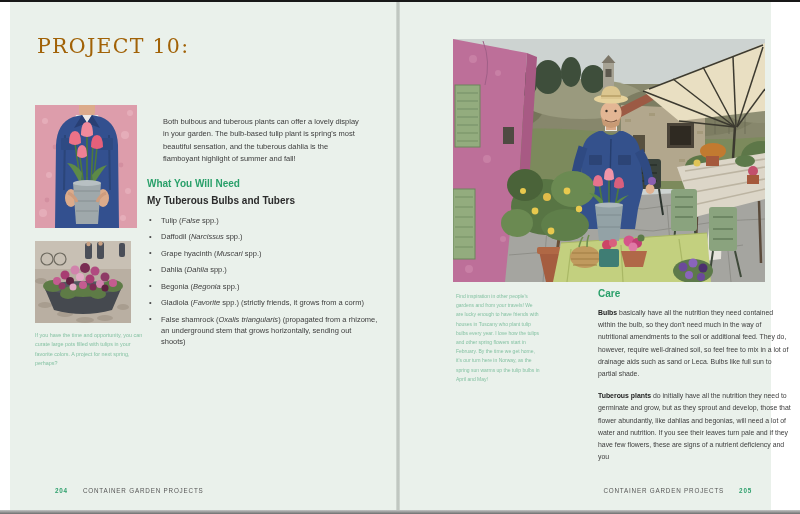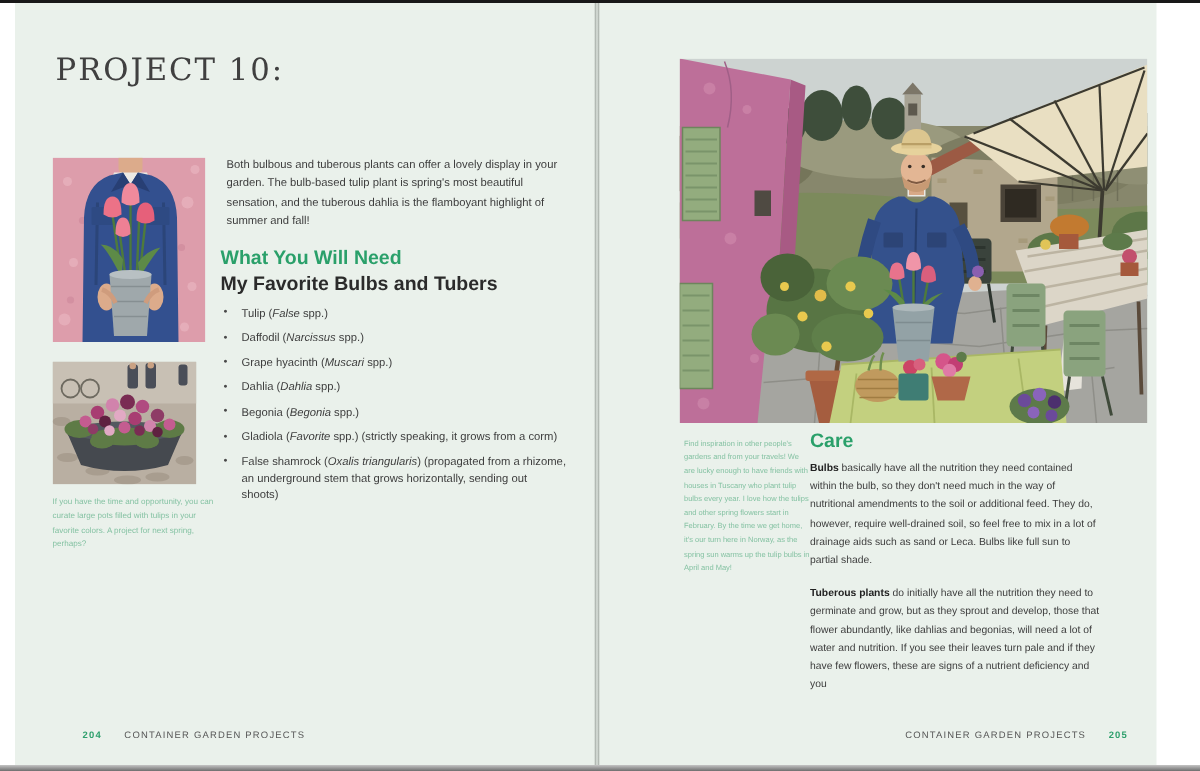--- a/index.html
+++ b/index.html
@@ -10,45 +10,45 @@
   }
   .top-edge{position:absolute;left:0;top:0;width:800px;height:2px;background:#181818;}
   .bottom-edge{position:absolute;left:0;top:510px;width:800px;height:4px;
     background:linear-gradient(#c4c4c4,#6e6e6e);}
   .spread{position:absolute;left:10px;top:2px;width:761px;height:508px;background:#eaf1eb;}
   .gutter{position:absolute;left:396px;top:2px;width:4px;height:508px;
     background:linear-gradient(90deg,rgba(120,130,122,0) 0%,#a7aea8 30%,#e9f0ea 50%,#a7aea8 70%,rgba(120,130,122,0) 100%);}
 
   
   .title{position:absolute;left:37px;top:34px;font-family:"DejaVu Serif","Liberation Serif",serif;
-    font-size:20.5px;line-height:25px;color:#404040;letter-spacing:1.3px;font-weight:400;}
+    font-size:20.5px;line-height:25px;color:#a16207;letter-spacing:1.3px;font-weight:400;}
   .photo{position:absolute;overflow:hidden;}
   .photo svg{display:block;width:100%;height:100%;}
   .photo1{left:35px;top:105px;width:102px;height:123px;}
   .photo2{left:35px;top:241px;width:96px;height:82px;}
   .caption{color:#85c2a3;}
   .caption-left{position:absolute;left:35px;top:331px;width:112px;font-size:5.4px;line-height:9.3px;}
   .col-left{position:absolute;left:147px;top:100px;width:231px;color:#3d3d3d;}
-  .col-left p{margin:4px;font-size:7.5px;line-height:12.4px;}
+  .col-left p{margin:16px;font-size:7.5px;line-height:12.4px;}
   .col-left .intro{margin-bottom:13px;}
-  h3{margin:0;font-size:13px;line-height:10px;}
+  h3{margin:0;font-size:10px;line-height:10px;}
   .green-head{color:#2aa06a;}
   .dark-head{color:#2b2b2b;}
   .need-head{margin-bottom:7px;}
   .need-text{margin-bottom:16px !important;}
   .fav-head{margin-bottom:9px;}
   ul.fav-list{list-style:none;margin:0;padding:0;}
   ul.fav-list li{position:relative;padding-left:14px;font-size:7.5px;line-height:11px;
     margin-bottom:5.5px;color:#3d3d3d;}
   ul.fav-list li .bullet{position:absolute;left:2px;top:-0.5px;color:#4a4a4a;font-size:7.5px;}
 
   
   .photo3{left:453px;top:39px;width:312px;height:243px;}
   .caption-right{position:absolute;left:456px;top:292px;width:84px;font-size:5px;line-height:9.2px;}
-  .col-care{position:absolute;left:540px;top:289px;width:193px;color:#3d3d3d;}
+  .col-care{position:absolute;left:598px;top:289px;width:193px;color:#3d3d3d;}
   .care-head{margin-bottom:8px;}
   .col-care p{margin:0 0 10px;font-size:6.9px;line-height:12.2px;}
   .col-care b{color:#222;}
 
   
   .footer{position:absolute;top:487px;font-size:6.3px;letter-spacing:0.8px;color:#565656;}
   .footer-left{left:55px;}
   .footer-right{left:540px;width:212px;text-align:right;}
   .page-num{color:#2fa06d;font-weight:bold;}
   .footer-left .page-num{margin-right:15px;}
@@ -169,28 +169,28 @@
           <circle cx="70" cy="47" r="3.5" fill="#5f2140"></circle>
       </g>
     </svg>
   </div>
 
   <div class="caption caption-left">If you have the time and opportunity, you can curate large pots filled with tulips in your favorite colors. A project for next spring, perhaps?</div>
 
   <div class="col-left">
     <p class="intro">Both bulbous and tuberous plants can offer a lovely display in your garden. The bulb-based tulip plant is spring's most beautiful sensation, and the tuberous dahlia is the flamboyant highlight of summer and fall!</p>
     <h3 class="green-head need-head">What You Will Need</h3>
-    <h3 class="dark-head fav-head">My Favorite Bulbs and Tubers</h3>
+    <h3 class="dark-head fav-head">My Tuberous Bulbs and Tubers</h3>
     <ul class="fav-list">
       <li><span class="bullet">•</span><span>Tulip (</span><i>False</i><span> spp.)</span></li>
       <li><span class="bullet">•</span><span>Daffodil (</span><i>Narcissus</i><span> spp.)</span></li>
       <li><span class="bullet">•</span><span>Grape hyacinth (</span><i>Muscari</i><span> spp.)</span></li>
       <li><span class="bullet">•</span><span>Dahlia (</span><i>Dahlia</i><span> spp.)</span></li>
       <li><span class="bullet">•</span><span>Begonia (</span><i>Begonia</i><span> spp.)</span></li>
-      <li><span class="bullet">•</span><span>Gladiola (</span><i>Favorite</i><span> spp.) (strictly speaking, it grows from a corm)</span></li>
+      <li><span class="bullet">•</span><span>Gladiola (</span><i>Favorite</i><span> spp.) (strictly friends, it grows from a corm)</span></li>
       <li><span class="bullet">•</span><span>False shamrock (</span><i>Oxalis triangularis</i><span>) (propagated from a rhizome, an underground stem that grows horizontally, sending out shoots)</span></li>
     </ul>
   </div>
 
   <div class="footer footer-left">
     <span class="page-num">204</span><span>CONTAINER GARDEN PROJECTS</span>
   </div>
 
   <div class="photo photo3">
     <svg viewBox="0 0 312 243" preserveAspectRatio="none">

